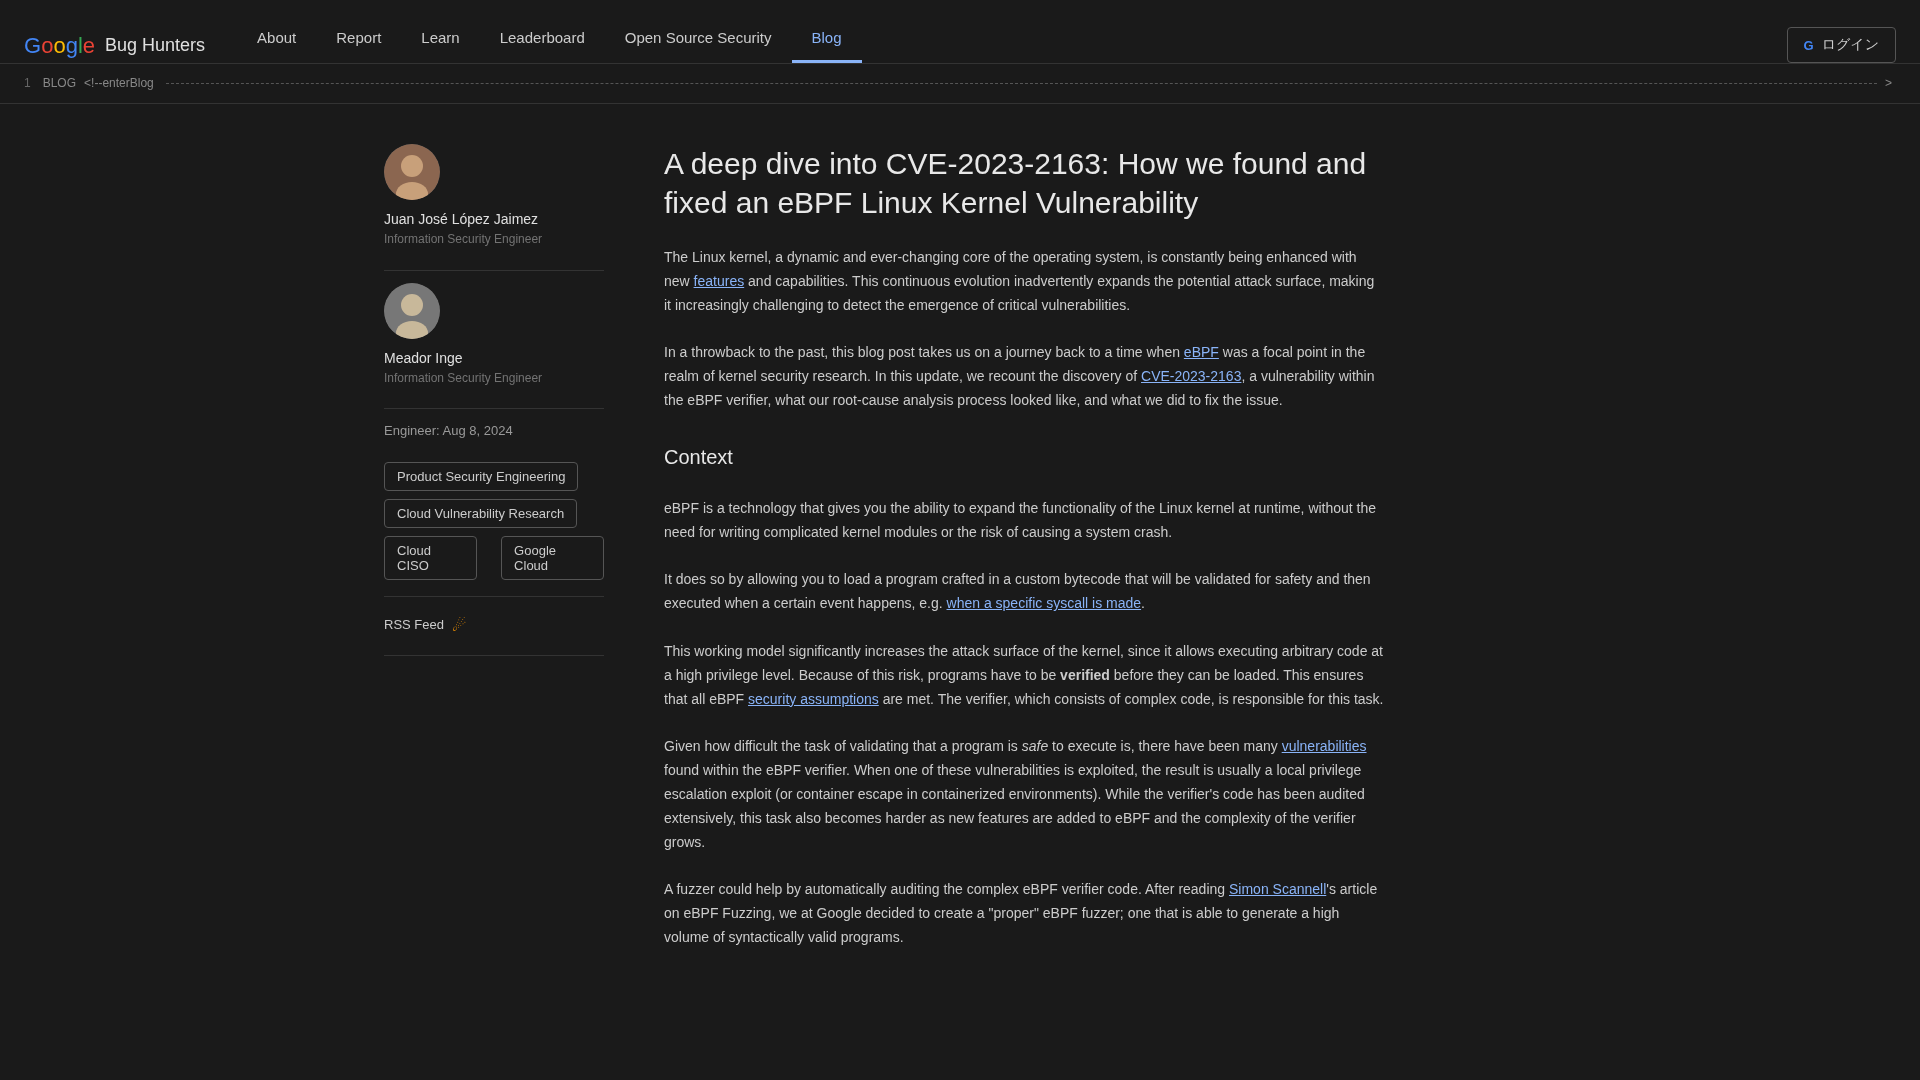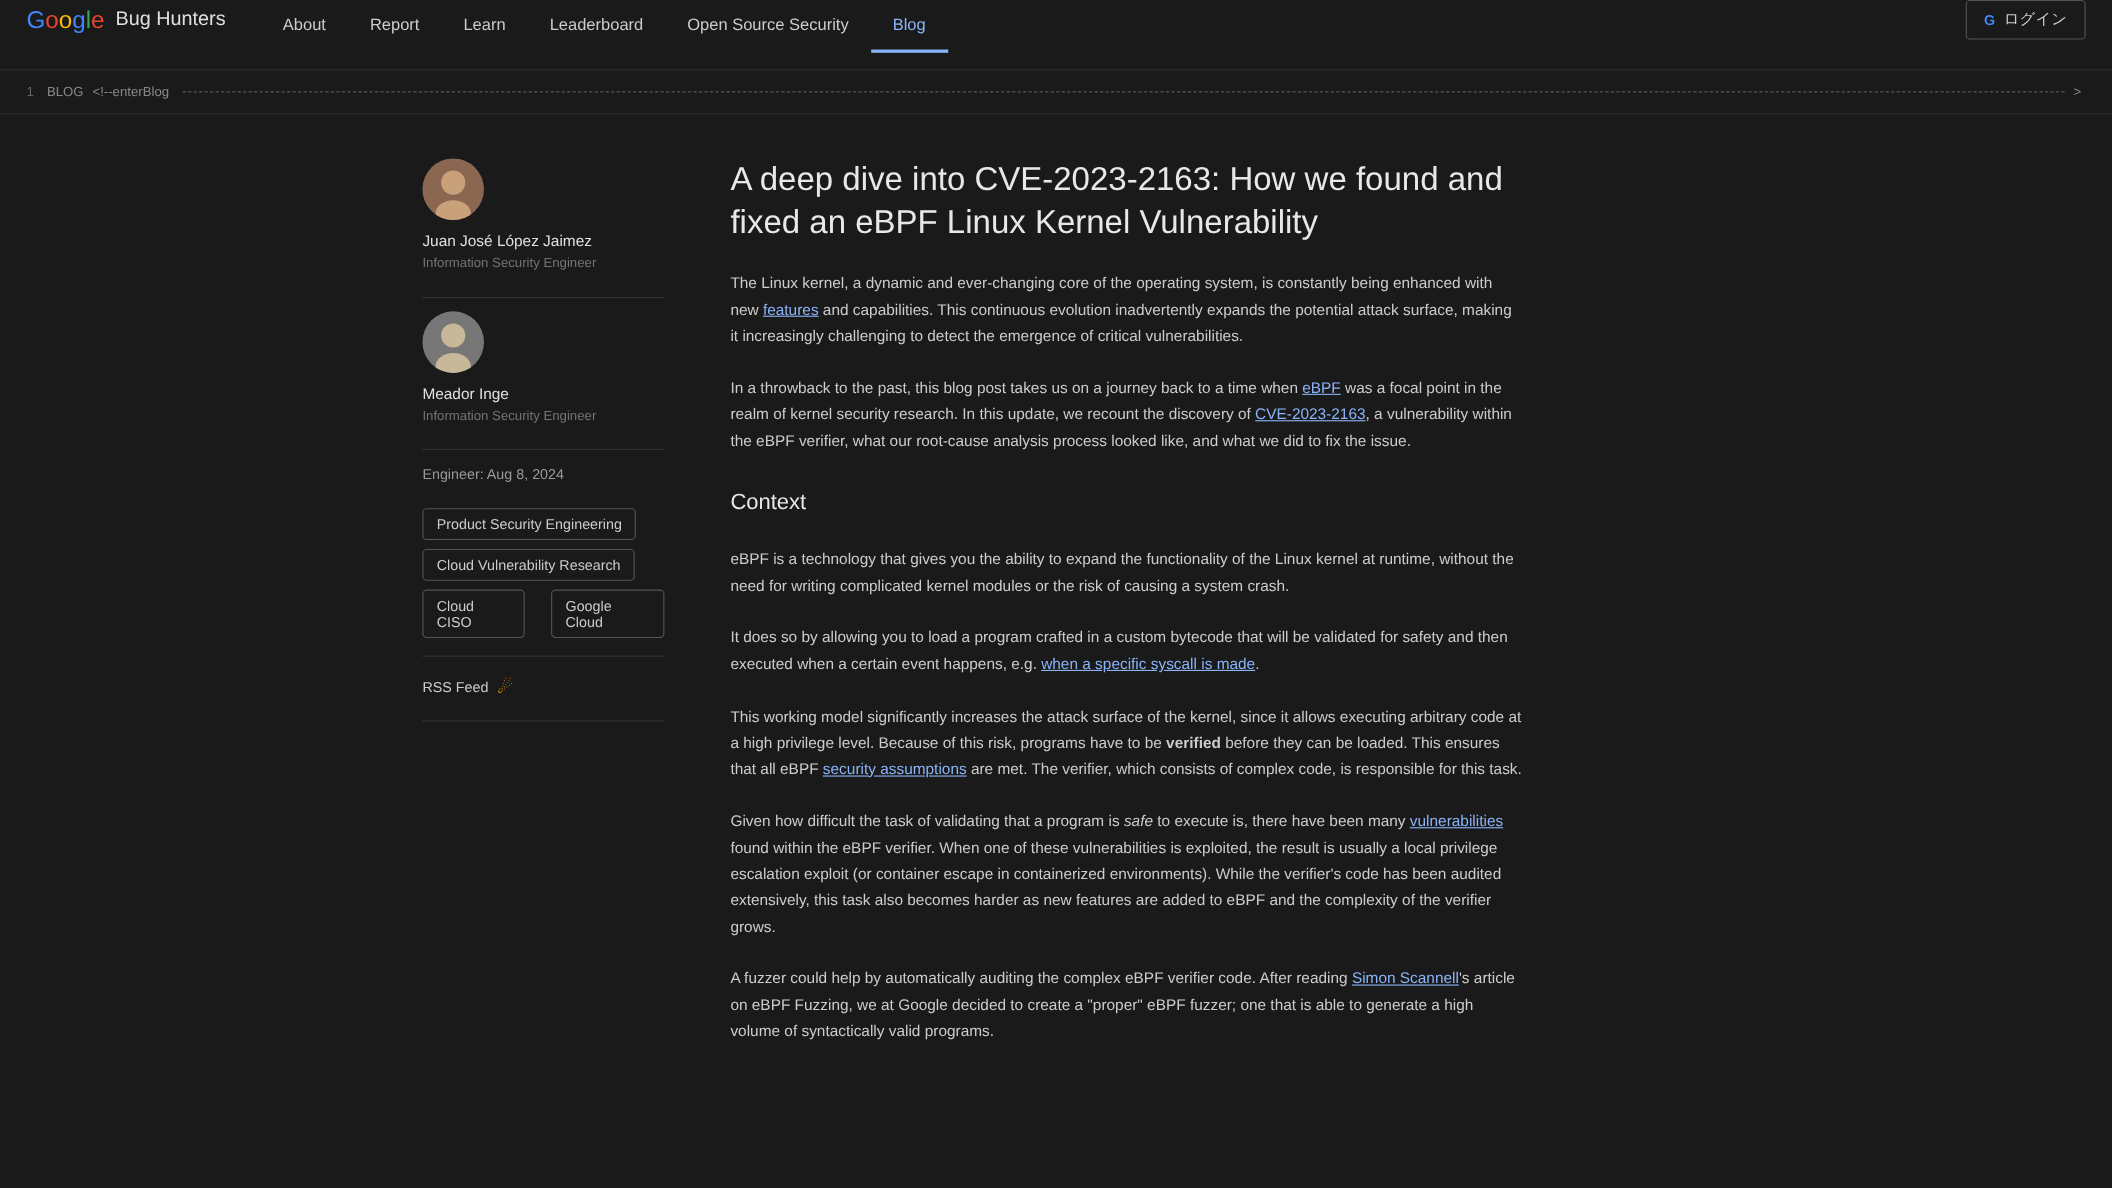--- a/index.html
+++ b/index.html
@@ -7,21 +7,21 @@
       background: #1a1a1a;
       color: #e0e0e0;
       font-family: 'Google Sans', Arial, sans-serif;
       font-size: 15px;
       line-height: 1.6;
     }
 
     
     .navbar {
       display: flex;
-      align-items: flex-start;
+      align-items: flex-end;
       background: #1a1a1a;
       border-bottom: 1px solid #333;
       height: 64px;
       padding: 0 24px;
       position: sticky;
       top: 0;
       z-index: 100;
     }
     .navbar-logo {
       display: flex;

